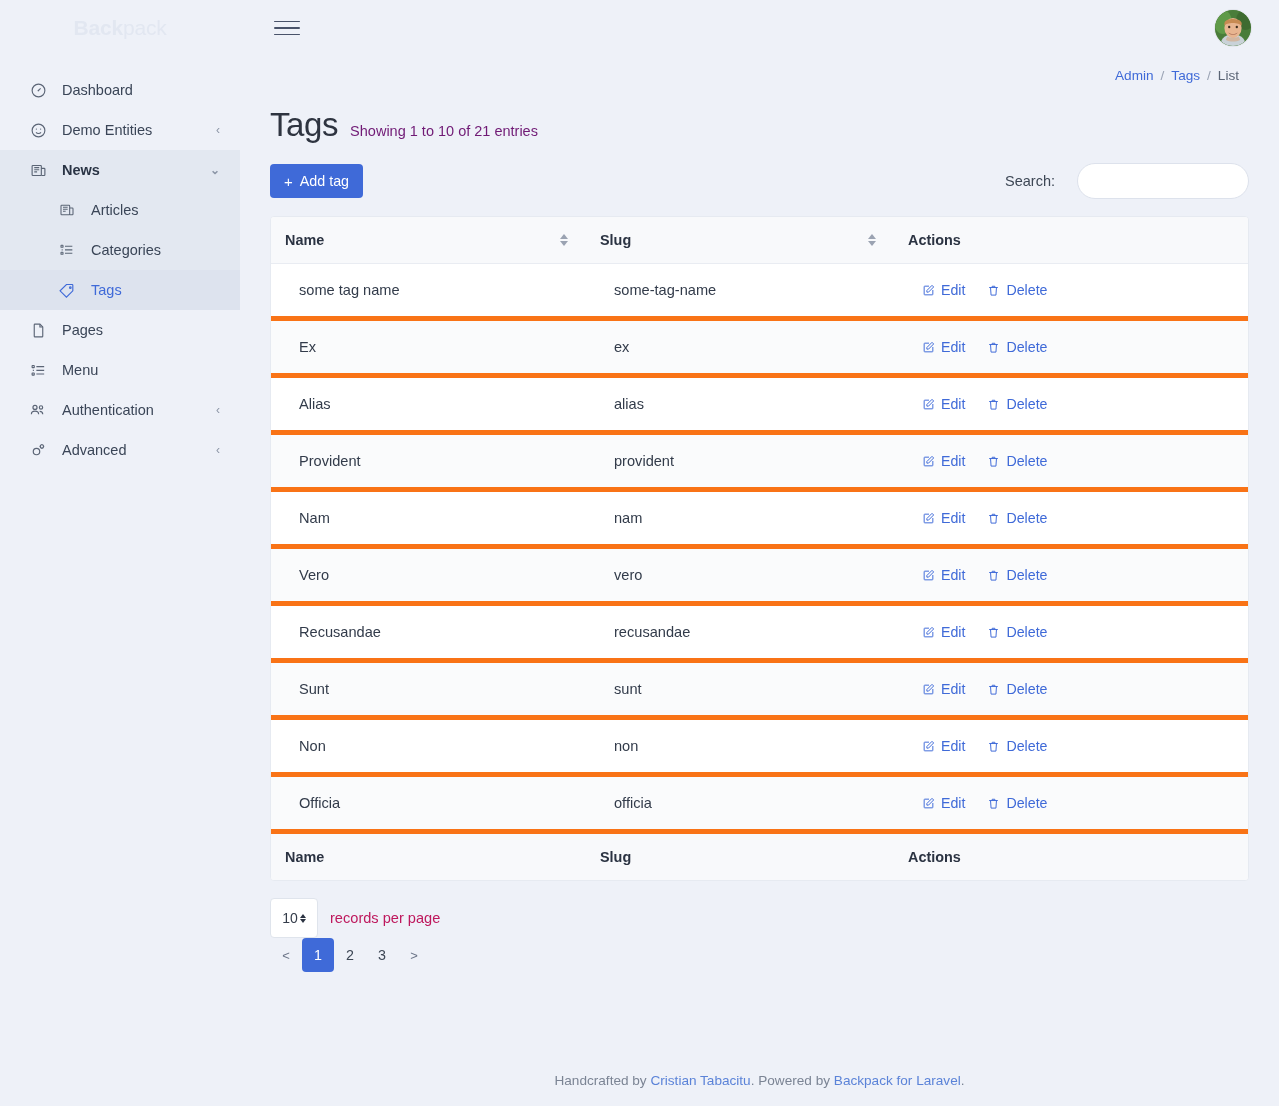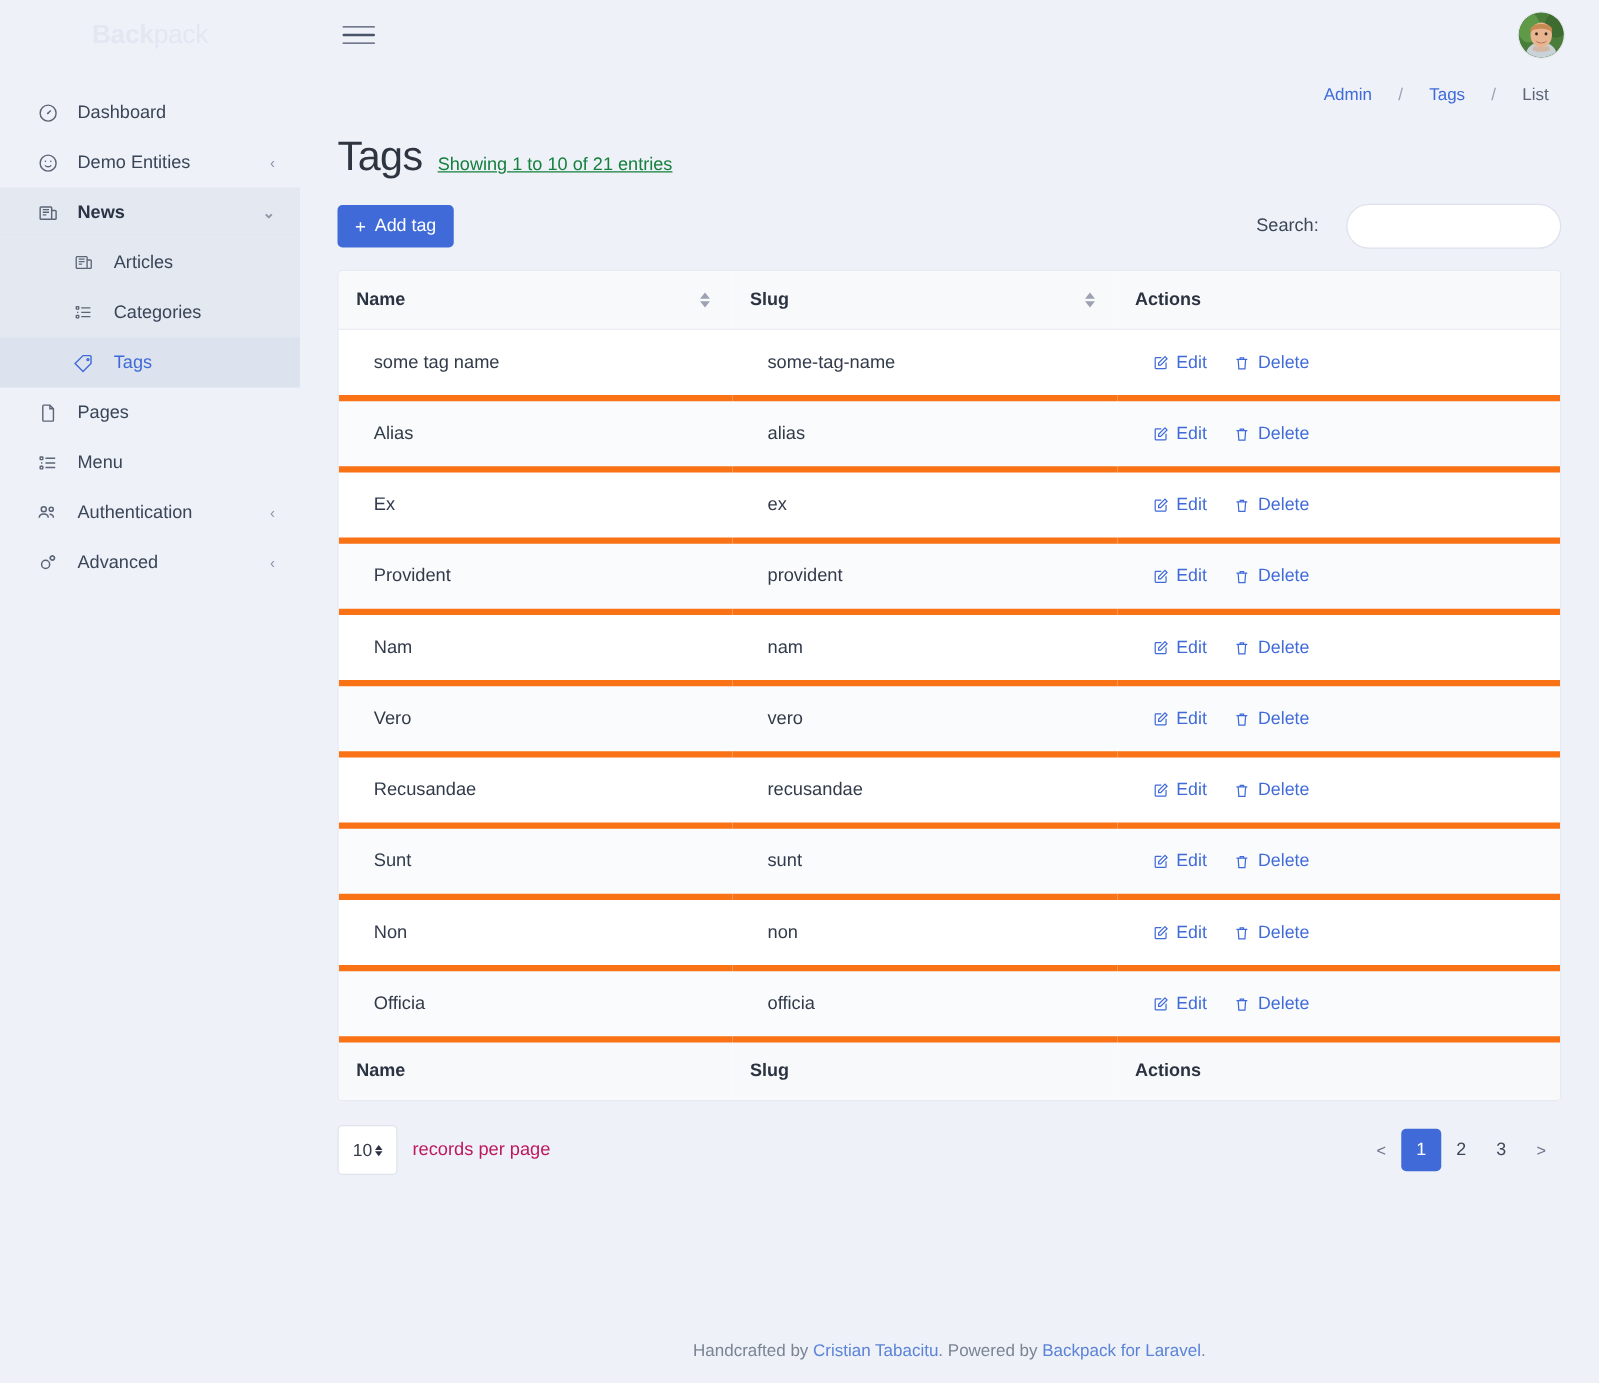--- a/index.html
+++ b/index.html
@@ -114,21 +114,21 @@
     cursor: pointer;
     background: #5d8d4d;
     position: relative;
     box-shadow: 0 0 0 1px rgba(0,0,0,.05);
   }
 
   .breadcrumb {
     display: flex;
     justify-content: flex-end;
     align-items: center;
-    gap: 21px;
+    gap: 7px;
     padding: 8px 40px 0 0;
     font-size: 13.6px;
     height: 30px;
   }
   .breadcrumb a { color: #3f6ad8; text-decoration: none; cursor: pointer; }
   .breadcrumb .sep { color: #9aa3b4; }
   .breadcrumb .cur { color: #5a6475; }
 
   .content { padding: 0 30px 0 30px; }
 
@@ -139,22 +139,21 @@
     padding: 20px 0 0 0;
   }
   .page-title {
     font-size: 33px;
     font-weight: 400;
     color: #2e3440;
     letter-spacing: -0.4px;
   }
   .page-sub {
     font-size: 14.5px;
-    color: #15803d;
-    text-decoration: underline;
+    color: #701a75;
   }
 
   .toolbar {
     display: flex;
     align-items: center;
     margin-top: 17px;
     height: 40px;
   }
   .btn-add {
     background: #3f6ad8;
@@ -260,20 +259,21 @@
     text-decoration: none;
     cursor: pointer;
   }
   .act-link svg { width: 13px; height: 13px; }
 
   
   .footbar {
     display: flex;
     margin-top: 17px;
     height: 44px;
+    flex-direction: column;
   }
   .per-page {
     display: flex;
     align-items: center;
     gap: 12px;
   }
   .per-select {
     height: 40px;
     min-width: 48px;
     border: 1px solid #dfe4ec;
@@ -573,49 +573,49 @@
                           <path d="M9.5 6.5V4.2h5V6.5"></path>
                           <path d="M6.5 6.5l1 14h9l1-14"></path>
                         </svg>
                       </span>
                       <span>Delete</span>
                     </a>
                   </div>
                 </td>
               </tr>
               <tr>
+                <td>Ex</td>
+                <td>ex</td>
+                <td>
+                  <div class="actions">
+                    <a class="act-link">
+                      <span>
+                        <svg viewBox="0 0 24 24" fill="none" stroke="currentColor" stroke-width="1.8">
+                          <path d="M13 4H5a1 1 0 0 0-1 1v14a1 1 0 0 0 1 1h14a1 1 0 0 0 1-1v-8"></path>
+                          <path d="M18.5 2.5l3 3L12 15H9v-3z"></path>
+                        </svg>
+                      </span>
+                      <span>Edit</span>
+                    </a>
+                    <a class="act-link">
+                      <span>
+                        <svg viewBox="0 0 24 24" fill="none" stroke="currentColor" stroke-width="1.8">
+                          <path d="M4 6.5h16"></path>
+                          <path d="M9.5 6.5V4.2h5V6.5"></path>
+                          <path d="M6.5 6.5l1 14h9l1-14"></path>
+                        </svg>
+                      </span>
+                      <span>Delete</span>
+                    </a>
+                  </div>
+                </td>
+              </tr>
+              <tr>
                 <td>Alias</td>
                 <td>alias</td>
-                <td>
-                  <div class="actions">
-                    <a class="act-link">
-                      <span>
-                        <svg viewBox="0 0 24 24" fill="none" stroke="currentColor" stroke-width="1.8">
-                          <path d="M13 4H5a1 1 0 0 0-1 1v14a1 1 0 0 0 1 1h14a1 1 0 0 0 1-1v-8"></path>
-                          <path d="M18.5 2.5l3 3L12 15H9v-3z"></path>
-                        </svg>
-                      </span>
-                      <span>Edit</span>
-                    </a>
-                    <a class="act-link">
-                      <span>
-                        <svg viewBox="0 0 24 24" fill="none" stroke="currentColor" stroke-width="1.8">
-                          <path d="M4 6.5h16"></path>
-                          <path d="M9.5 6.5V4.2h5V6.5"></path>
-                          <path d="M6.5 6.5l1 14h9l1-14"></path>
-                        </svg>
-                      </span>
-                      <span>Delete</span>
-                    </a>
-                  </div>
-                </td>
-              </tr>
-              <tr>
-                <td>Ex</td>
-                <td>ex</td>
                 <td>
                   <div class="actions">
                     <a class="act-link">
                       <span>
                         <svg viewBox="0 0 24 24" fill="none" stroke="currentColor" stroke-width="1.8">
                           <path d="M13 4H5a1 1 0 0 0-1 1v14a1 1 0 0 0 1 1h14a1 1 0 0 0 1-1v-8"></path>
                           <path d="M18.5 2.5l3 3L12 15H9v-3z"></path>
                         </svg>
                       </span>
                       <span>Edit</span>

